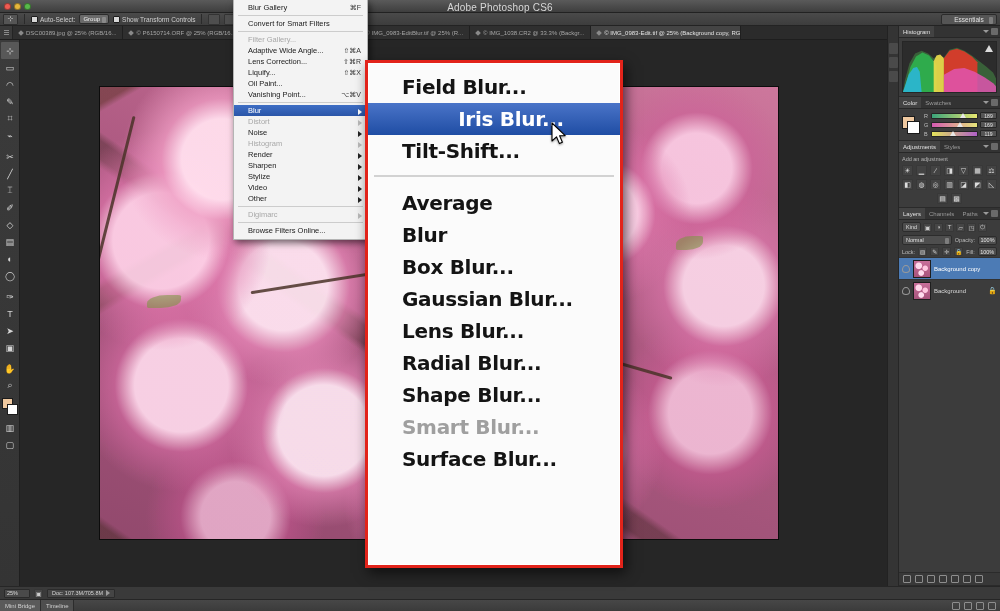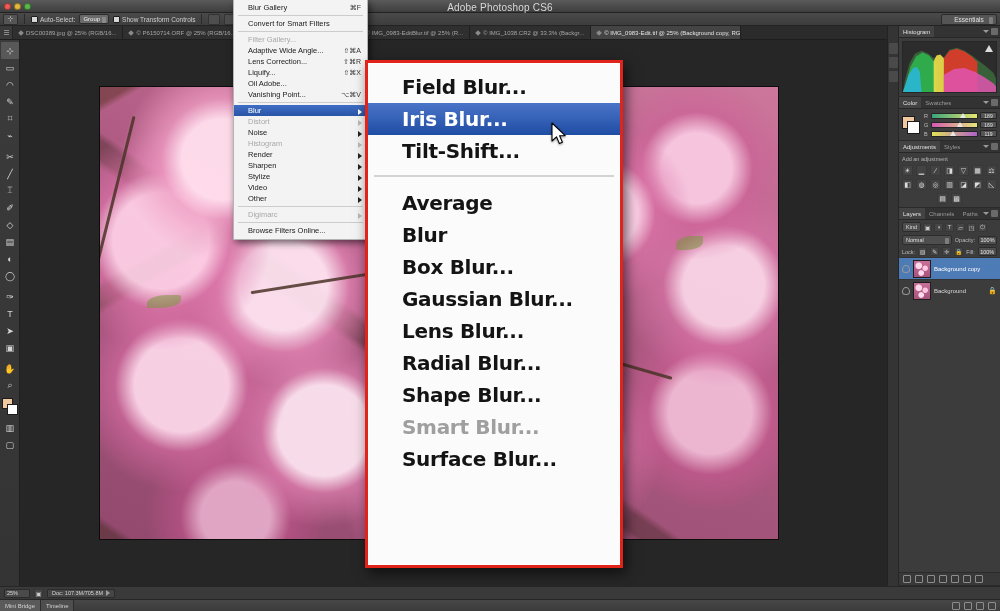--- a/index.html
+++ b/index.html
@@ -252,21 +252,21 @@
     background:#fbfbfb; border:3px solid #e2231a;
     box-shadow:0 0 0 1px #fff inset, 3px 5px 12px rgba(0,0,0,.6);
     z-index:60; overflow:hidden;
   }
   .bs-inner{ padding:8px 0 6px; }
   .bs-item{
     height:32px; display:flex; align-items:center; padding-left:34px;
     font-size:20px; font-weight:bold; color:#141414;
     font-family:"DejaVu Sans", sans-serif; letter-spacing:-.3px;
   }
-  .bs-item.hl{ background:linear-gradient(#4a74c8,#1f4da4); color:#fff; }
+  .bs-item.hl{ background:linear-gradient(#4a74c8,#1f4da4); color:#fff;justify-content:center; }
   .bs-item.dim{ color:#9f9f9f; }
   .bs-sep{ height:2px; background:#d2d2d2; margin:8px 6px 10px; }
   .cursor{
     position:absolute; left:551px; top:122px; width:16px; height:24px; z-index:70;
     filter:drop-shadow(0 1px 1px rgba(0,0,0,.4));
   }
 </style>
 </head>
 <body>
 
@@ -595,21 +595,21 @@
     </div>
     <div class="fm-item">
       <span>Lens Correction...</span>
       <span class="sc">⇧⌘R</span>
     </div>
     <div class="fm-item">
       <span>Liquify...</span>
       <span class="sc">⇧⌘X</span>
     </div>
     <div class="fm-item">
-      <span>Oil Adobe...</span>
+      <span>Oil Paint...</span>
     </div>
     <div class="fm-item">
       <span>Vanishing Point...</span>
       <span class="sc">⌥⌘V</span>
     </div>
     <div class="fm-sep"></div>
     <div class="fm-item hl">
       <span>Blur</span>
       <span class="arrow"></span>
     </div>

